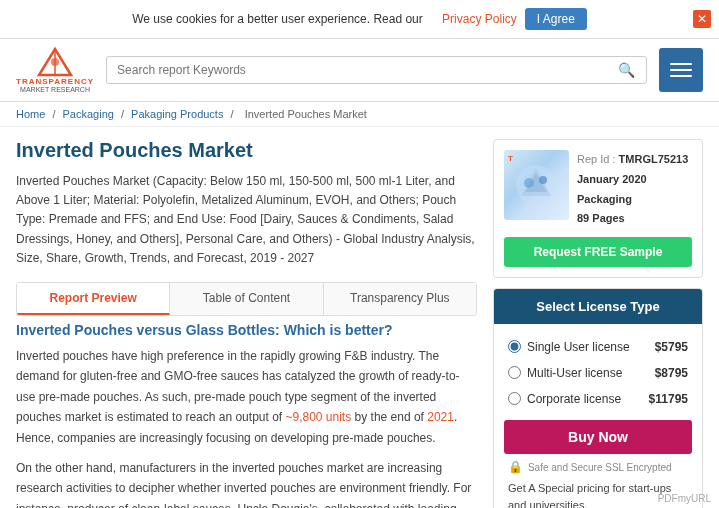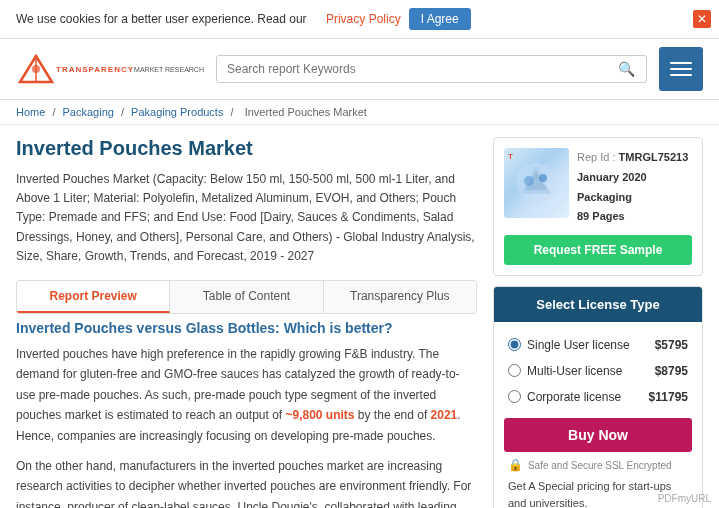--- a/index.html
+++ b/index.html
@@ -5,20 +5,21 @@
     * { box-sizing: border-box; margin: 0; padding: 0; }
     body { font-family: Arial, sans-serif; font-size: 13px; color: #333; background: #fff; width: 719px; }
 
     
     .cookie-banner {
       background: #fff;
       border-bottom: 1px solid #ddd;
       padding: 8px 16px;
       display: flex;
       align-items: center;
+      justify-content: center;
       gap: 8px;
       font-size: 12px;
       position: relative;
     }
     .cookie-banner a { color: #e8502a; text-decoration: none; }
     .cookie-agree-btn {
       background: #3a7fc1;
       color: #fff;
       border: none;
       border-radius: 3px;
@@ -47,21 +48,21 @@
     
     .header {
       display: flex;
       align-items: center;
       padding: 8px 16px;
       border-bottom: 1px solid #ddd;
       gap: 12px;
     }
     .logo-area {
       display: flex;
-      flex-direction: row;
+      flex-direction: column;
       align-items: center;
     }
     .logo-icon {
       width: 40px;
       height: 30px;
     }
     .logo-text {
       font-size: 8px;
       color: #e8502a;
       font-weight: bold;
@@ -175,21 +176,21 @@
       font-weight: bold;
       color: #2c6aa0;
       margin-bottom: 8px;
     }
     .body-text {
       font-size: 12px;
       color: #444;
       line-height: 1.7;
       margin-bottom: 10px;
     }
-    .highlight { color: #e8502a; font-weight: bold; }
+    .highlight { color: #e8502a; font-weight: normal; }
 
     
     .right-sidebar { width: 210px; flex-shrink: 0; }
 
     .product-card {
       border: 1px solid #ddd;
       border-radius: 4px;
       padding: 10px;
       margin-bottom: 10px;
     }

